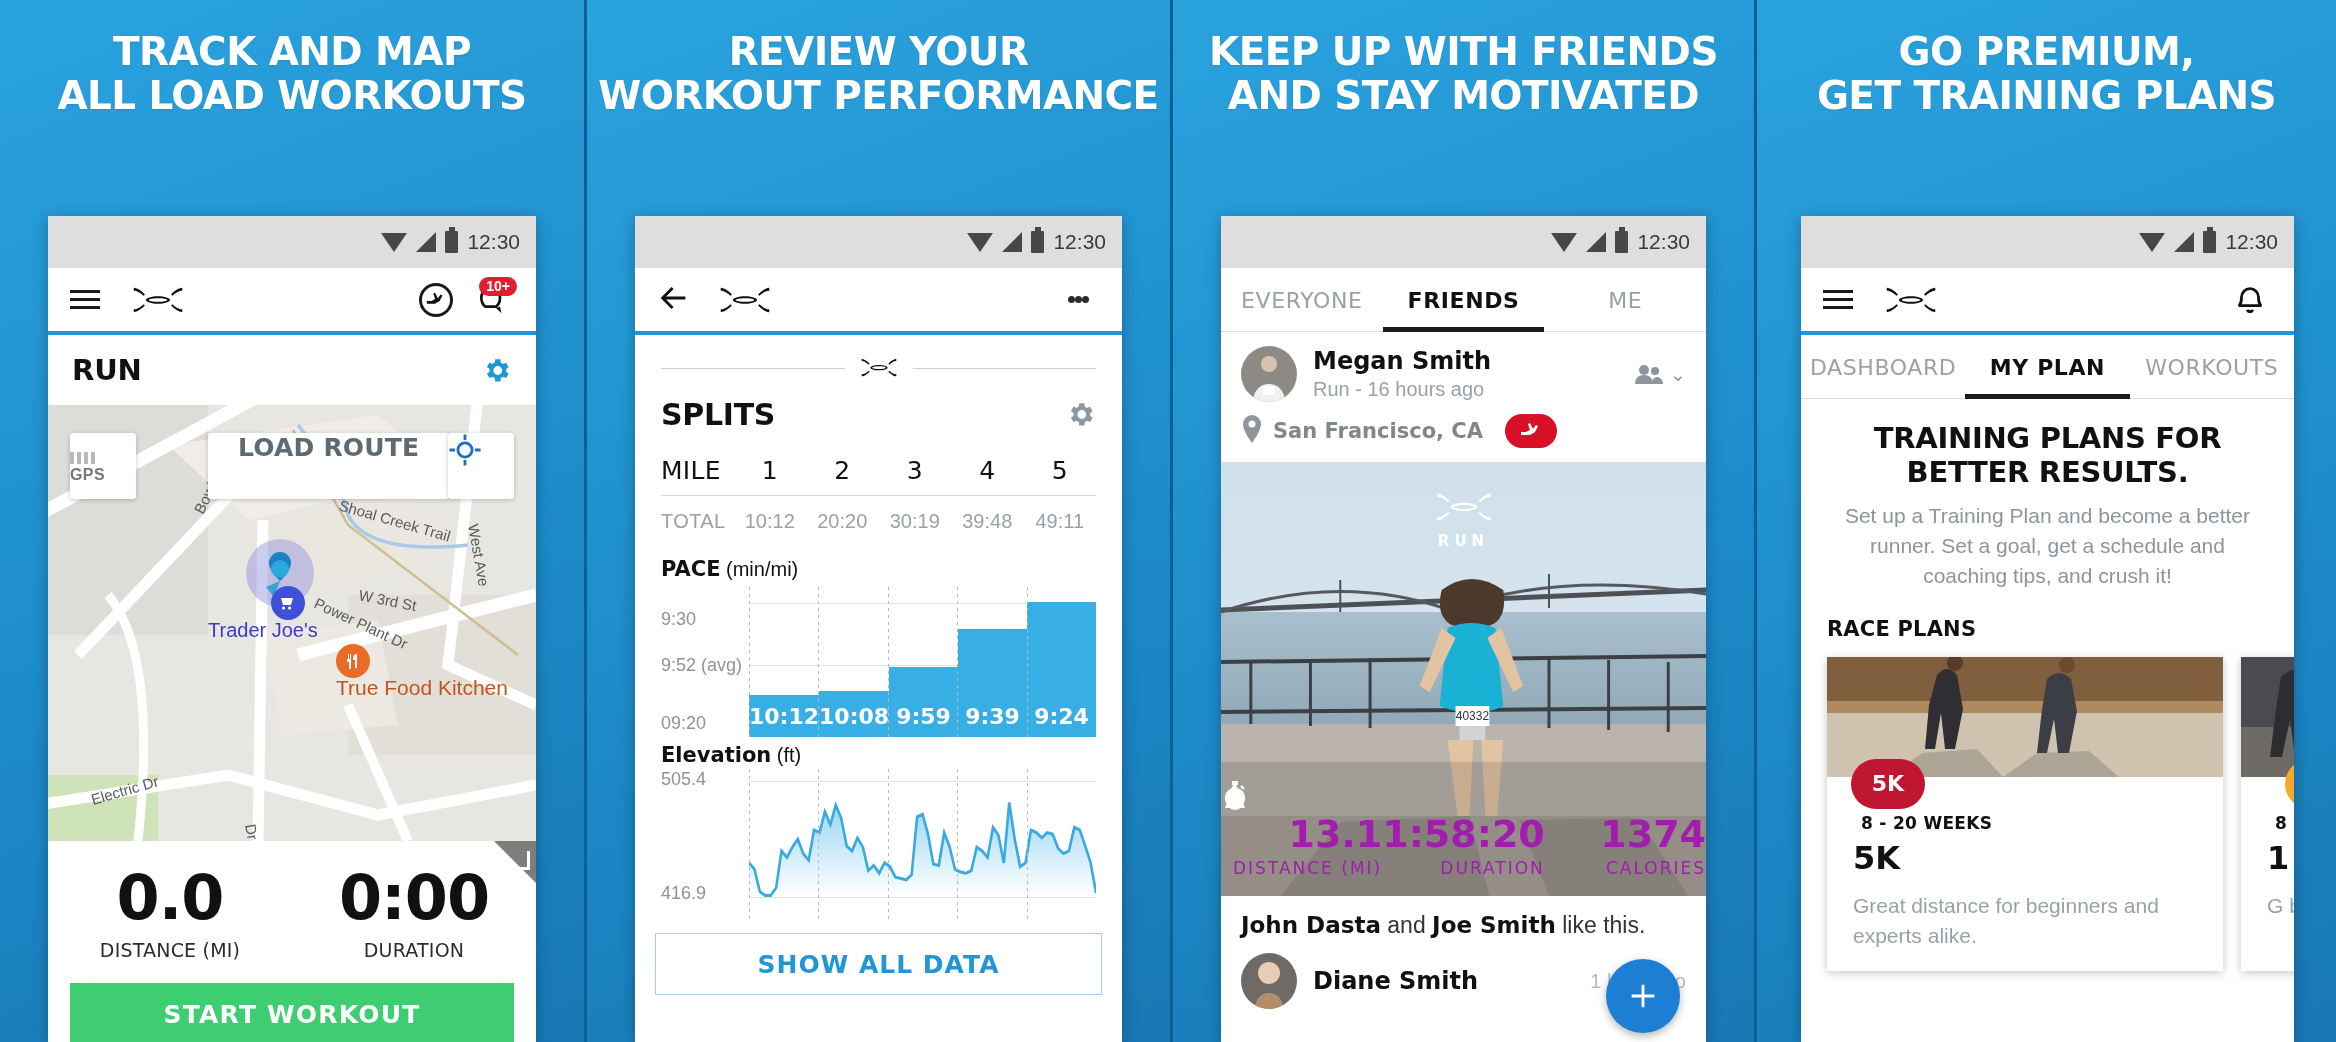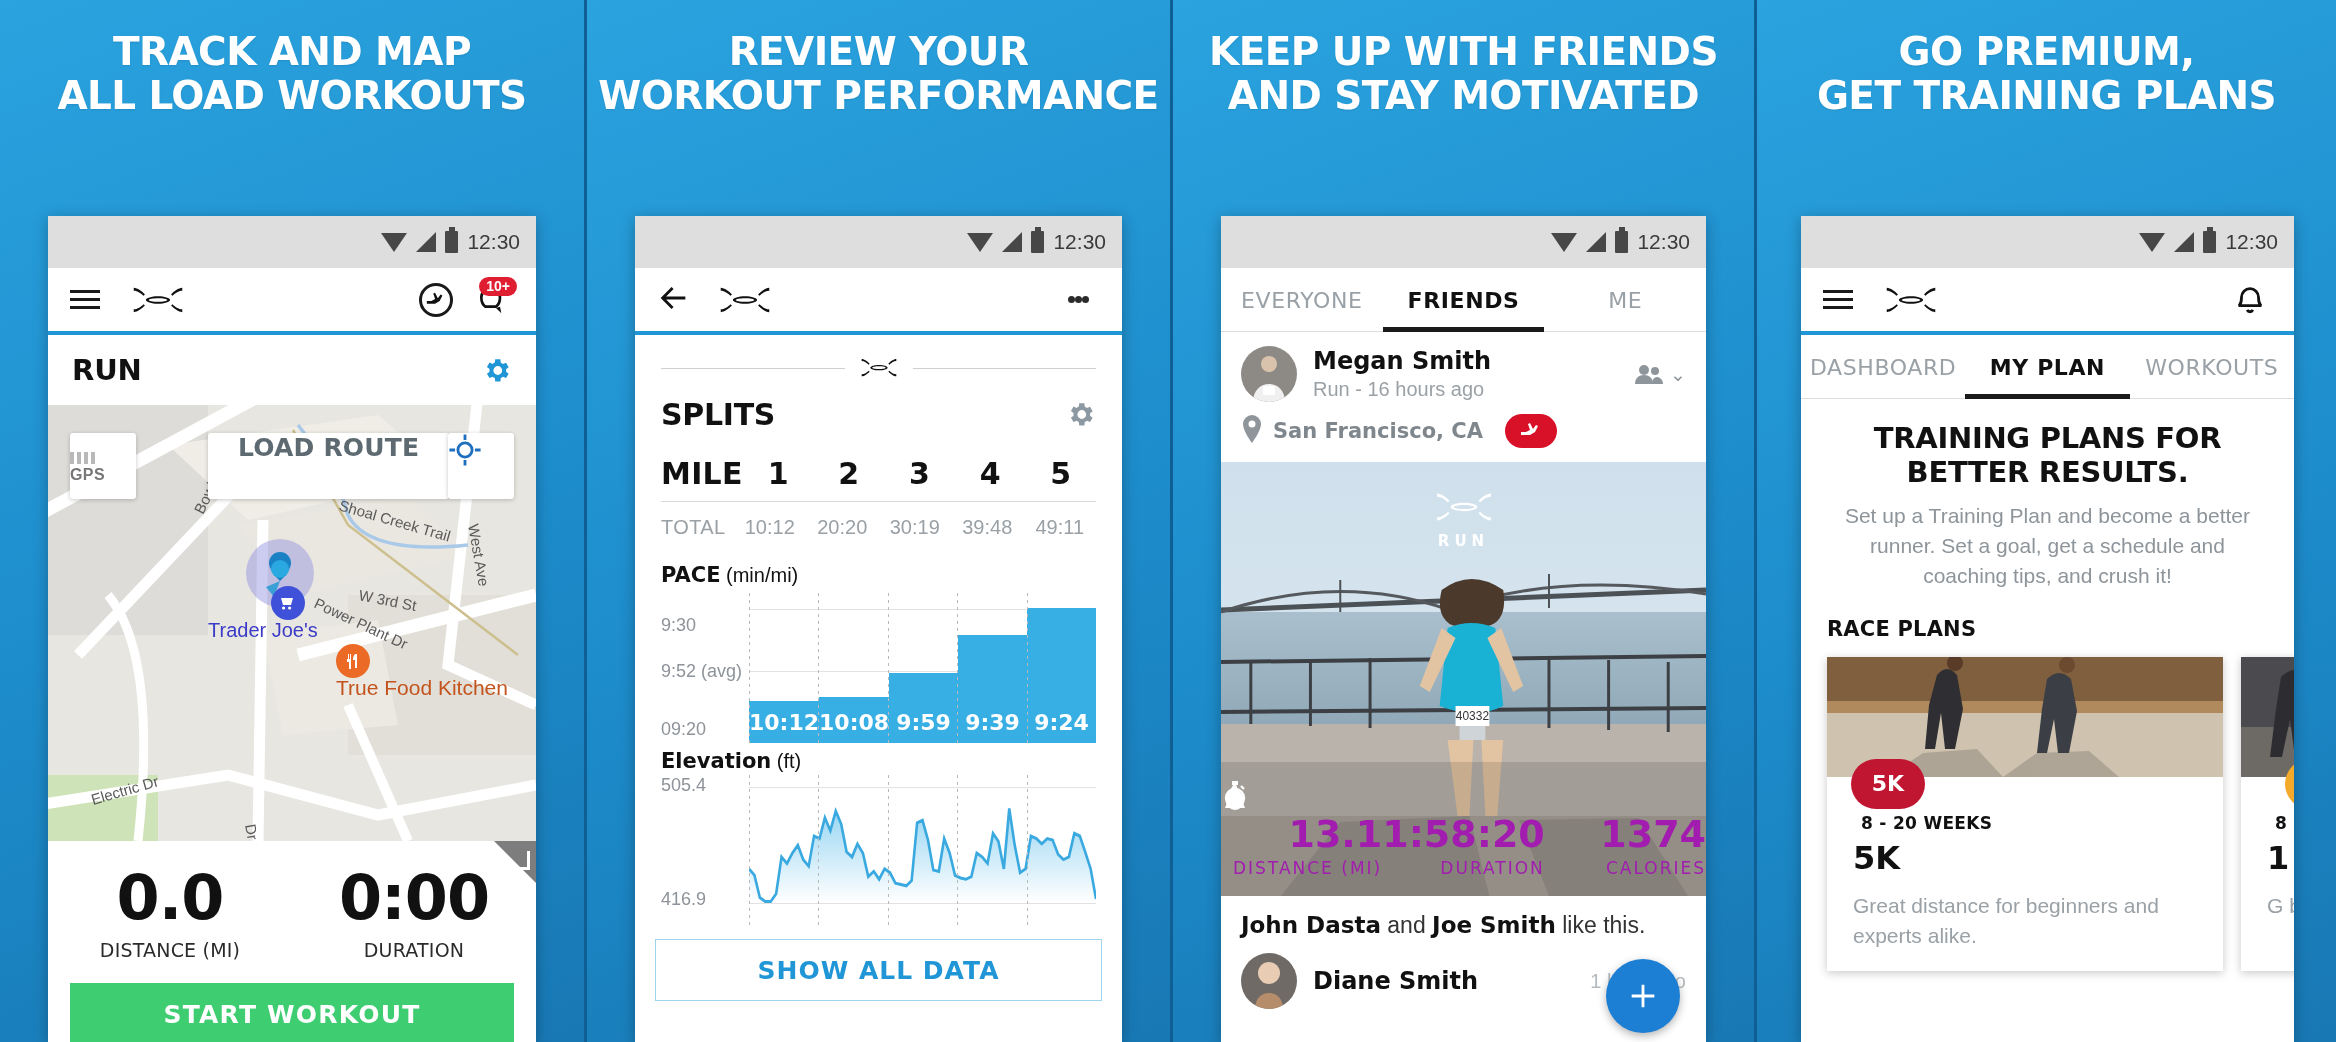--- a/index.html
+++ b/index.html
@@ -98,21 +98,21 @@
     padding:18px 26px 6px; }
   .sec-title { font-family:"DejaVu Sans",sans-serif; font-weight:bold; font-size:30px; color:#111; letter-spacing:-.3px;}
   .sec-head .gear svg path{ fill:#8d99a2; }
 
   .splits { padding:0 26px; }
   .srow { display:flex; align-items:center; }
   .scell { flex:1; text-align:center; }
   .slabel { width:92px; }
   .mile-head { padding:18px 0 10px; }
   .mile-head .slabel { font-family:"DejaVu Sans",sans-serif; font-weight:bold; font-size:21px; color:#111; text-align:left; letter-spacing:.3px;}
-  .mile-head .scell { font-family:"DejaVu Sans",sans-serif; font-weight:bold; font-size:30px; color:#111; }
+  .mile-head .scell { font-family:"DejaVu Sans",sans-serif; font-weight:normal; font-size:25px; color:#111; }
   .total-row { padding:14px 0 18px; border-top:1px solid #d8d8d8; }
   .total-row .slabel { font-size:19px; color:#9aa1a6; text-align:left; letter-spacing:.4px;}
   .total-row .scell { font-size:20px; color:#9aa1a6; }
 
   .chart-block { position:relative; padding-left:0; }
   .chart-title { font-size:20px; color:#111; padding:6px 0 0; }
   .chart-title b { font-family:"DejaVu Sans",sans-serif; font-weight:bold; font-size:21px; }
   .pace-chart { position:relative; height:150px; margin-top:6px; }
   .axlbl { position:absolute; left:0; font-size:18px; color:#8d9399; }
   .gl { position:absolute; left:88px; right:0; height:1px; background:#e2e2e2; }

